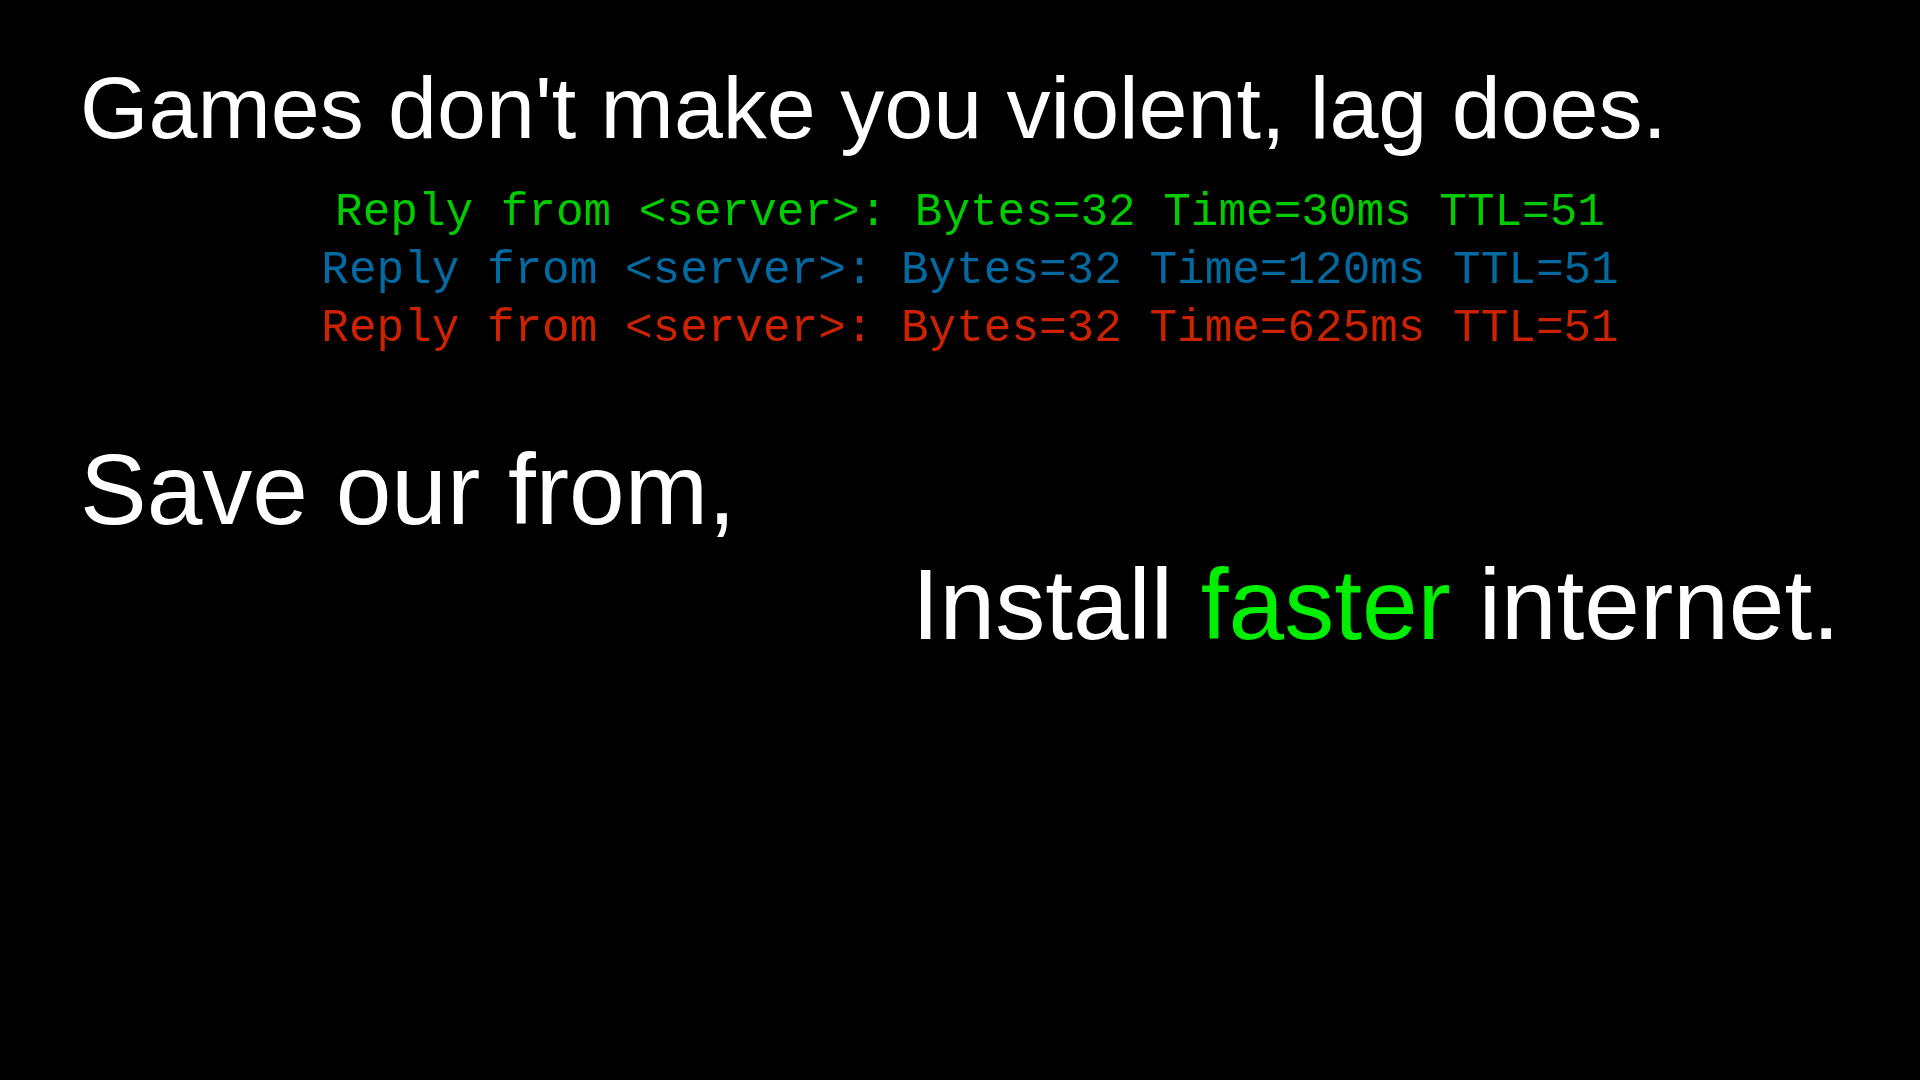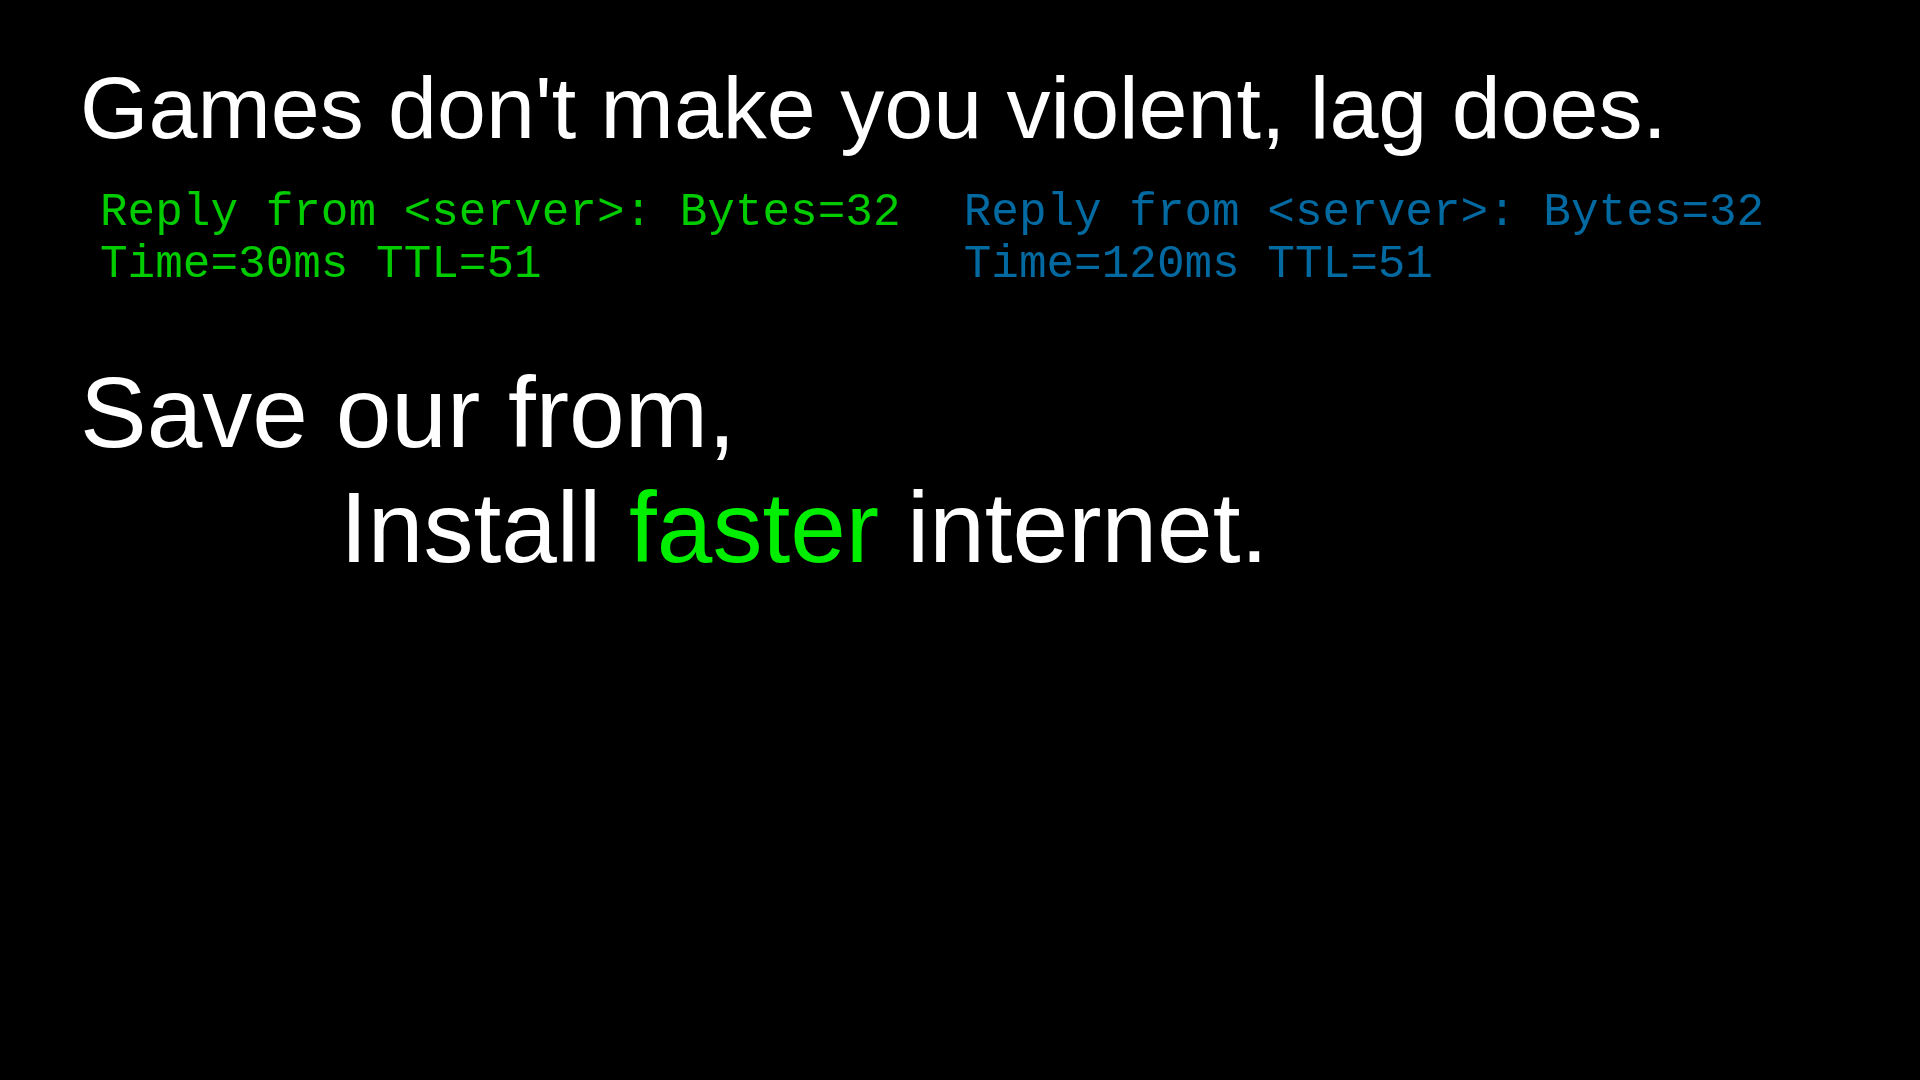--- a/index.html
+++ b/index.html
@@ -30,25 +30,26 @@
       font-weight: 400;
       color: #ffffff;
       margin-bottom: 30px;
       line-height: 1.1;
     }
 
     .ping-block {
       font-family: 'Courier New', 'Lucida Console', monospace;
       font-size: 46px;
       font-weight: 400;
-      margin-bottom: 44px;
+      margin-bottom: 57px;
       padding-left: 20px;
       display: flex;
-      flex-direction: row;
+      flex-direction: column;
       gap: 6px;
+      text-align: center;
     }
 
     .ping-line-green {
       color: #00cc00;
     }
 
     .ping-line-orange {
       color: #0369a1;
     }
 
@@ -68,36 +69,38 @@
       line-height: 1.15;
     }
 
     .slogan-line2 {
       font-family: 'Arial', sans-serif;
       font-size: 100px;
       font-weight: 400;
       color: #ffffff;
       line-height: 1.15;
       padding-left: 260px;
+      text-align: right;
     }
 
     .slogan-line2 .faster {
       color: #00ee00;
     }
   </style>
 </head>
 <body>
 
 <div class="container">
 
   <h1 class="headline">Games don't make you violent, lag does.</h1>
 
   <div class="ping-block">
     <span class="ping-line-green">Reply from &lt;server&gt;: Bytes=32 Time=30ms TTL=51</span>
     <span class="ping-line-orange">Reply from &lt;server&gt;: Bytes=32 Time=120ms TTL=51</span>
+    <span class="ping-line-red">Reply from &lt;server&gt;: Bytes=32 Time=625ms TTL=51</span>
   </div>
 
   <div class="slogan-block">
     <div class="slogan-line1">Save our from,</div>
     <div class="slogan-line2">
       <span>Install </span><span class="faster">faster</span><span> internet.</span>
     </div>
   </div>
 
 </div>

